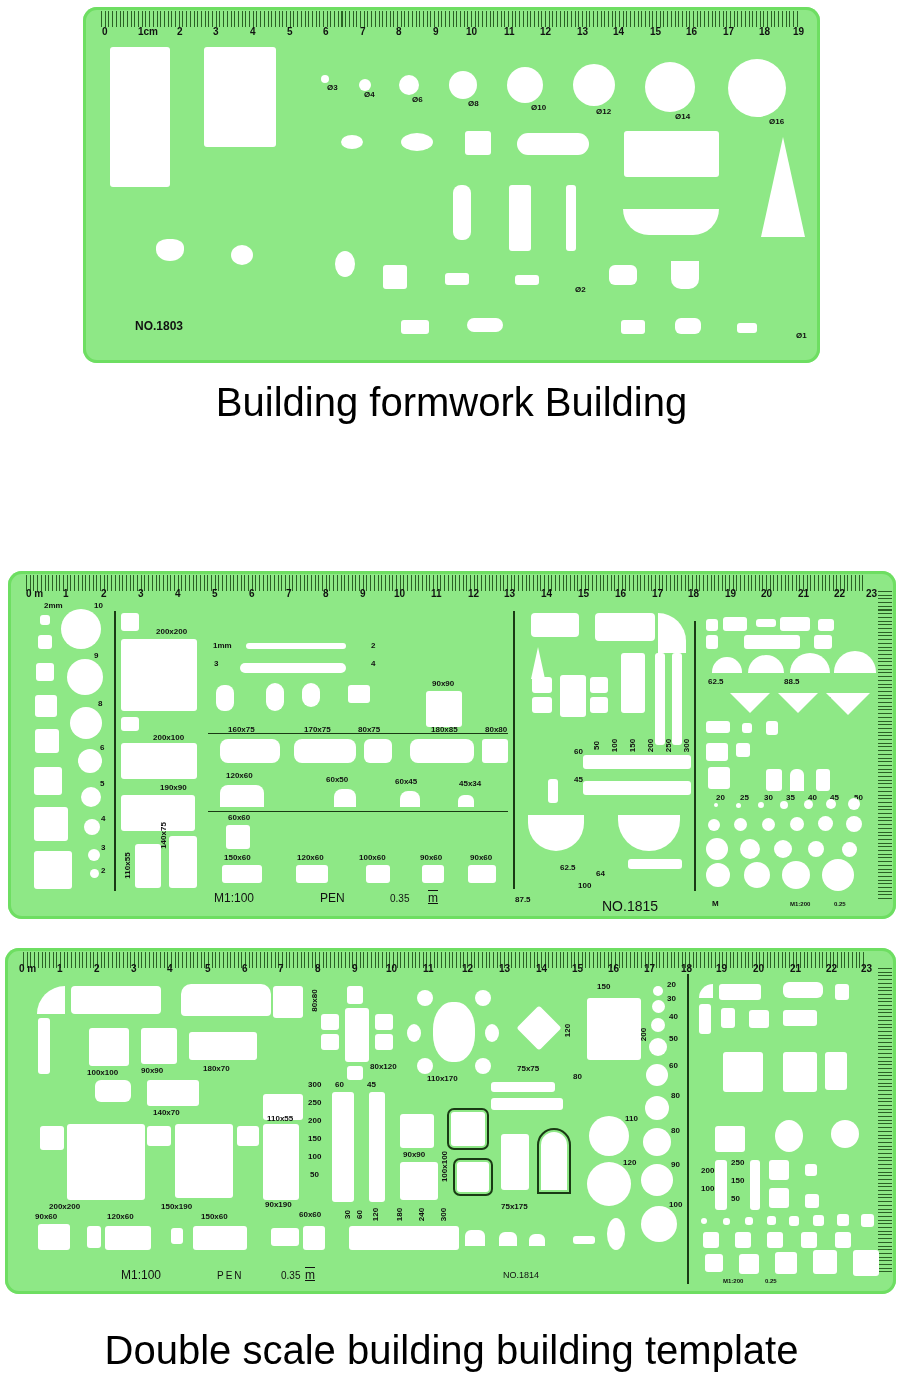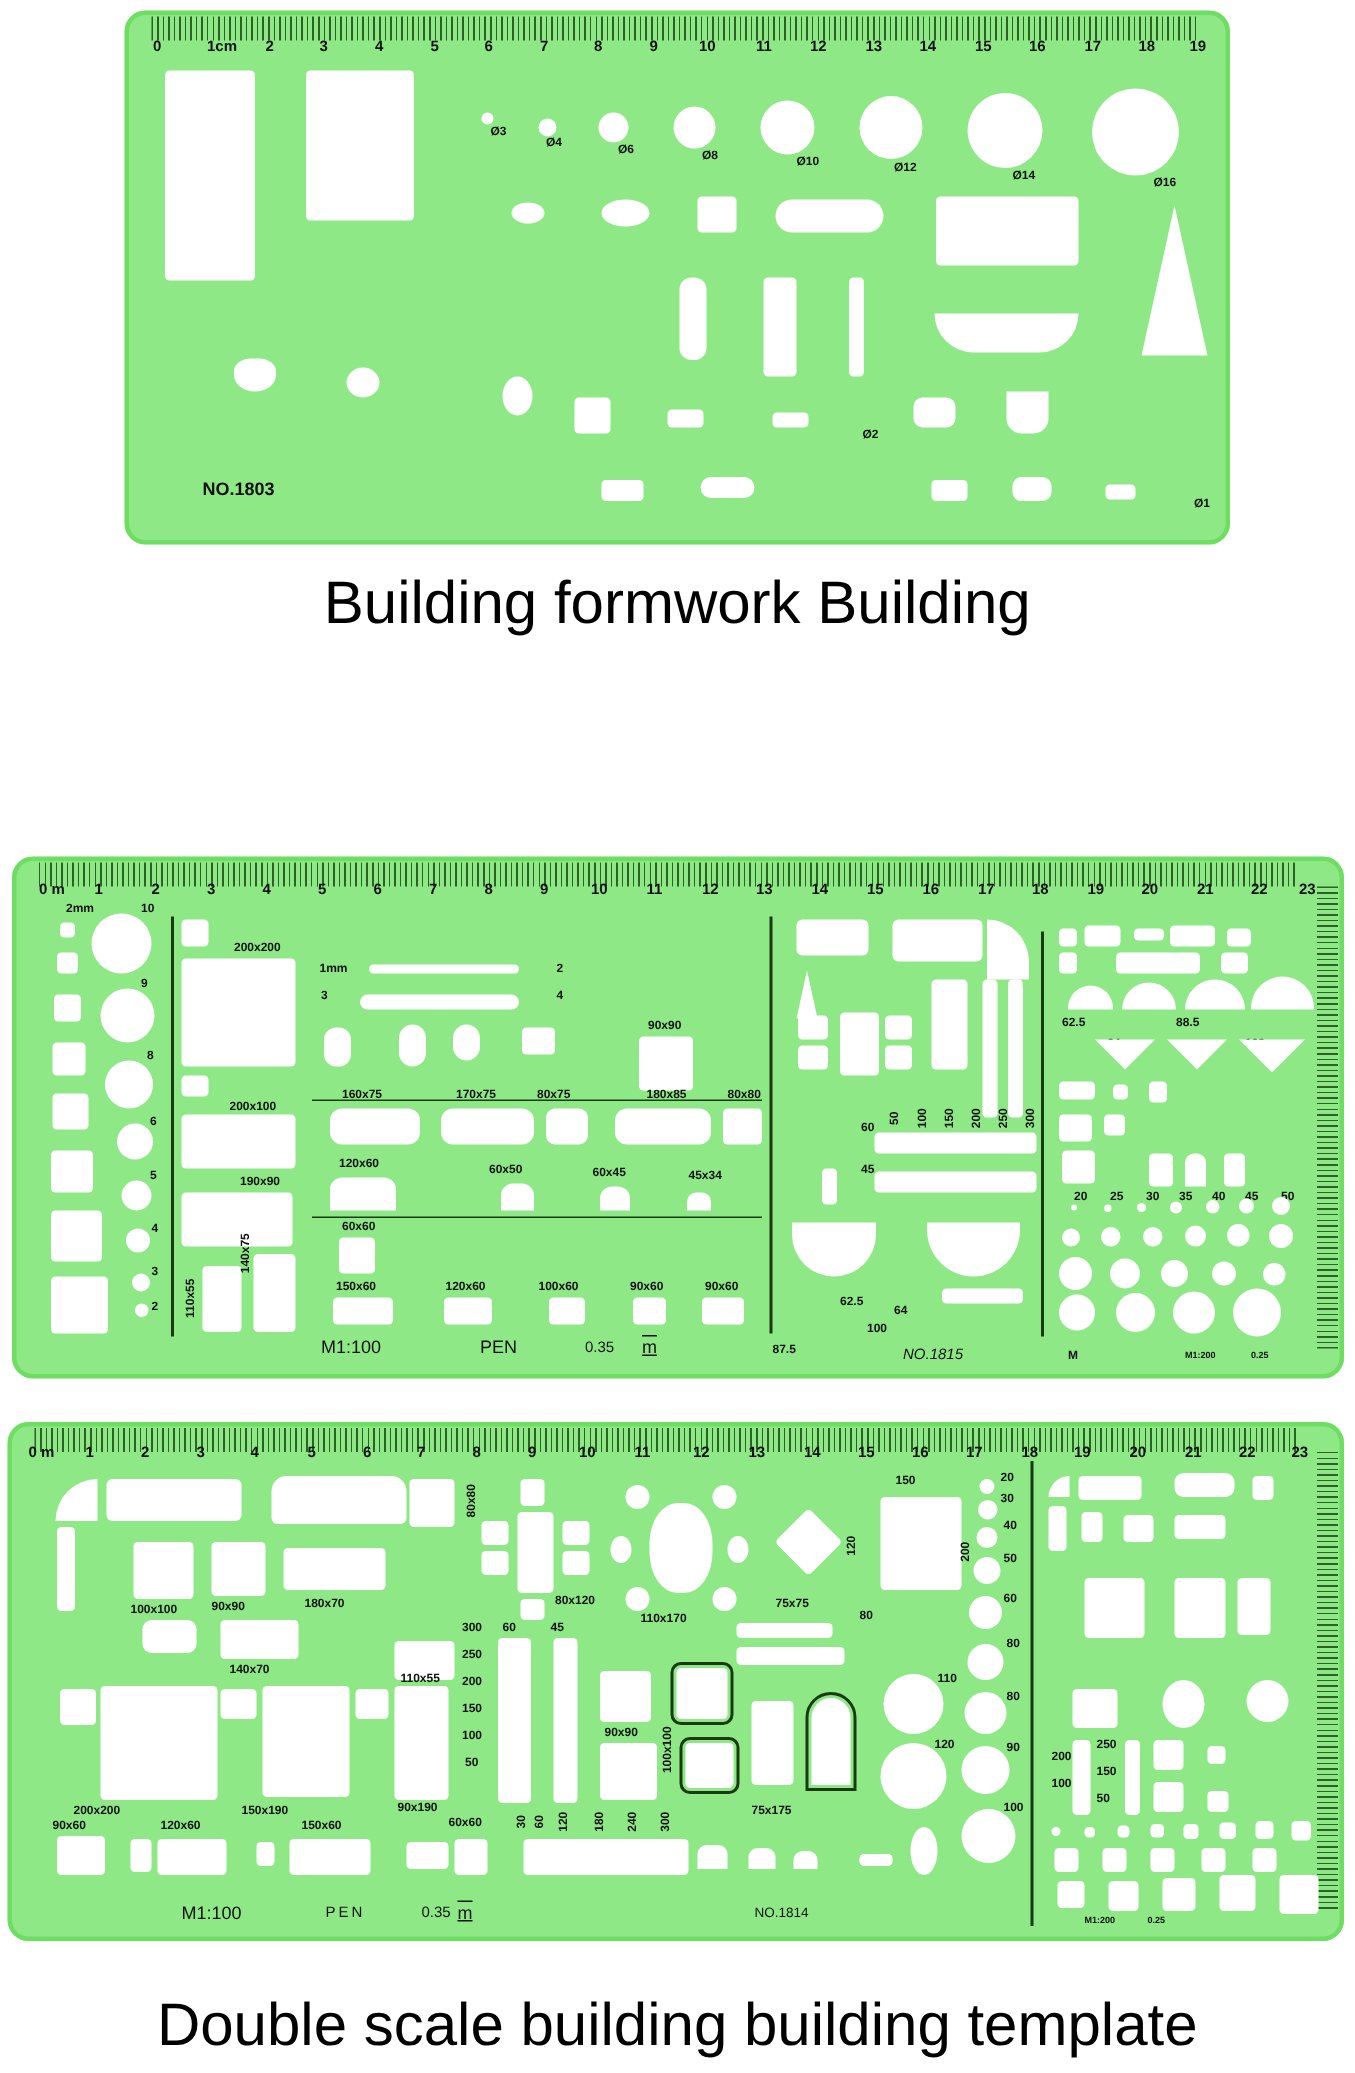--- a/index.html
+++ b/index.html
@@ -249,21 +249,21 @@
   <div class="cut" style="left:540px;top:208px;width:10px;height:24px;"></div>
 
   <div class="cut" style="left:520px;top:244px;width:56px;height:36px;border-radius:0 0 56px 56px;"></div>
   <div class="cut" style="left:610px;top:244px;width:62px;height:36px;border-radius:0 0 62px 62px;"></div>
   <span class="lbl" style="left:552px;top:292px;">62.5</span>
   <span class="lbl" style="left:588px;top:298px;">64</span>
   <span class="lbl" style="left:507px;top:304px;margin-top:20px;">87.5</span>
   <span class="lbl" style="left:570px;top:310px;">100</span>
   <div class="cut" style="left:620px;top:288px;width:54px;height:10px;"></div>
 
-  <span class="model" style="left:594px;top:327px;font-size:10px;font-weight:normal;font-style:italic;">NO.1815</span>
+  <span class="model" style="left:594px;top:327px;font-size:14px;font-weight:normal;">NO.1815</span>
 
   <div class="vline" style="left:686px;top:50px;height:270px;"></div>
 
   <div class="cut" style="left:698px;top:48px;width:12px;height:12px;"></div>
   <div class="cut" style="left:715px;top:46px;width:24px;height:14px;"></div>
   <div class="cut" style="left:748px;top:48px;width:20px;height:8px;"></div>
   <div class="cut" style="left:772px;top:46px;width:30px;height:14px;"></div>
   <div class="cut" style="left:810px;top:48px;width:16px;height:12px;"></div>
   <div class="cut" style="left:698px;top:64px;width:12px;height:14px;"></div>
   <div class="cut" style="left:736px;top:64px;width:56px;height:14px;"></div>

